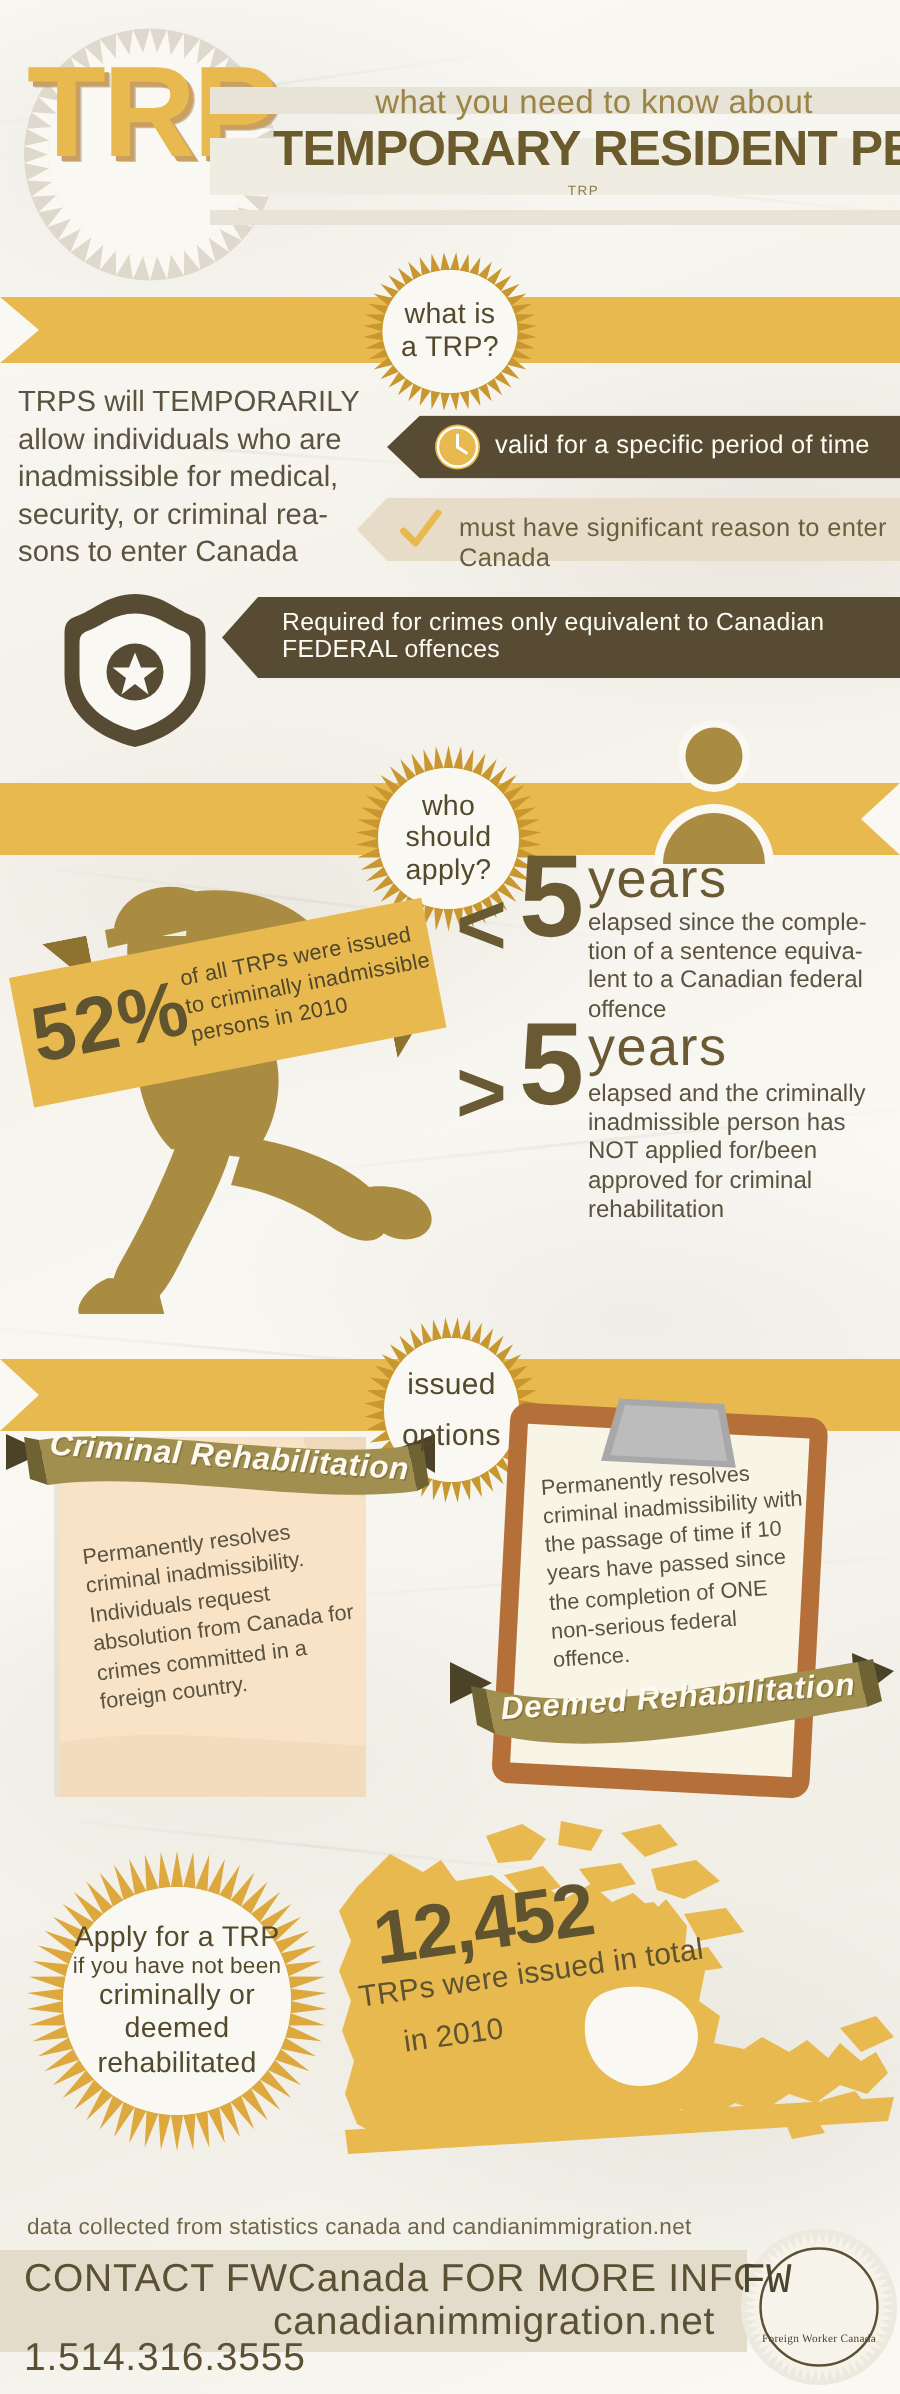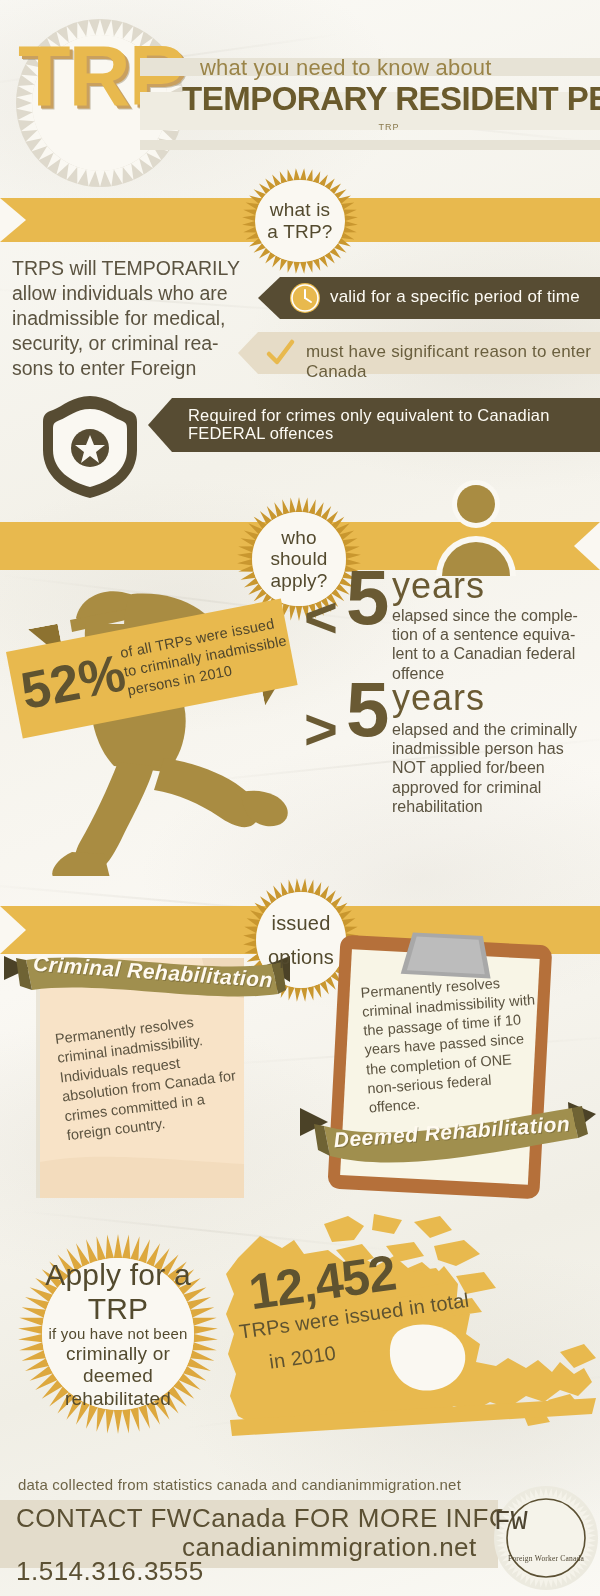--- a/index.html
+++ b/index.html
@@ -100,41 +100,41 @@
     </svg>
   </div>
   <div class="abs cond" style="left:18px;top:32px;width:164px;text-align:center;font-size:86px;font-weight:bold;
               color:#e8b94e;text-shadow:3px 3px 0 #c9a05f, 4px 4px 0 rgba(120,100,60,.35);
               letter-spacing:-2px;line-height:1;">TRP</div>
 
   <div class="abs" style="left:140px;top:58px;width:460px;height:18px;background:#e7e3d6;"></div>
   <div class="abs" style="left:140px;top:92px;width:460px;height:38px;background:#efece1;"></div>
   <div class="abs" style="left:140px;top:140px;width:460px;height:10px;background:#e7e3d6;"></div>
 
-  <div class="abs cond" style="left:200px;top:56px;width:392px;font-size:22px;color:#9a8448;line-height:1.05;">what you need to know about</div>
+  <div class="abs cond" style="left:200px;top:56px;width:392px;text-align:center;font-size:22px;color:#9a8448;line-height:1.05;">what you need to know about</div>
   <div class="abs cond" style="left:182px;top:82px;width:414px;text-align:center;font-size:33px;font-weight:bold;color:#6a5a2c;
               line-height:1;letter-spacing:-.5px;white-space:nowrap;">TEMPORARY RESIDENT PERMITS</div>
   <div class="abs cond" style="left:182px;top:122px;width:414px;text-align:center;font-size:9px;color:#8a7a4e;letter-spacing:1px;">TRP</div>
 
   <div class="banner-gold notch-l" style="left:0px;top:198px;width:600px;height:44px;"></div>
 
   <div class="seal" style="left:238px;top:166px;width:124px;height:110px;">
     <svg class="rays" viewBox="0 0 124 110" width="124" height="110" aria-hidden="true">
       <g id="seal1-rays">
           <path d="M107.00,55.00 L119.85,58.78 L106.54,60.83 Z M106.54,60.83 L118.67,66.27 L105.18,66.55 Z M105.18,66.55 L116.34,73.52 L102.93,72.03 Z M102.93,72.03 L112.91,80.40 L99.86,77.17 Z M99.86,77.17 L108.43,86.76 L96.01,81.85 Z M96.01,81.85 L103.01,92.48 L91.47,85.99 Z M91.47,85.99 L96.76,97.43 L86.33,89.49 Z M86.33,89.49 L89.80,101.52 L80.69,92.29 Z M80.69,92.29 L82.27,104.66 L74.68,94.34 Z M74.68,94.34 L74.33,106.79 L68.40,95.58 Z M68.40,95.58 L66.14,107.86 L62.00,96.00 Z M62.00,96.00 L57.86,107.86 L55.60,95.58 Z M55.60,95.58 L49.67,106.79 L49.32,94.34 Z M49.32,94.34 L41.73,104.66 L43.31,92.29 Z M43.31,92.29 L34.20,101.52 L37.67,89.49 Z M37.67,89.49 L27.24,97.43 L32.53,85.99 Z M32.53,85.99 L20.99,92.48 L27.99,81.85 Z M27.99,81.85 L15.57,86.76 L24.14,77.17 Z M24.14,77.17 L11.09,80.40 L21.07,72.03 Z M21.07,72.03 L7.66,73.52 L18.82,66.55 Z M18.82,66.55 L5.33,66.27 L17.46,60.83 Z M17.46,60.83 L4.15,58.78 L17.00,55.00 Z M17.00,55.00 L4.15,51.22 L17.46,49.17 Z M17.46,49.17 L5.33,43.73 L18.82,43.45 Z M18.82,43.45 L7.66,36.48 L21.07,37.97 Z M21.07,37.97 L11.09,29.60 L24.14,32.83 Z M24.14,32.83 L15.57,23.24 L27.99,28.15 Z M27.99,28.15 L20.99,17.52 L32.53,24.01 Z M32.53,24.01 L27.24,12.57 L37.67,20.51 Z M37.67,20.51 L34.20,8.48 L43.31,17.71 Z M43.31,17.71 L41.73,5.34 L49.32,15.66 Z M49.32,15.66 L49.67,3.21 L55.60,14.42 Z M55.60,14.42 L57.86,2.14 L62.00,14.00 Z M62.00,14.00 L66.14,2.14 L68.40,14.42 Z M68.40,14.42 L74.33,3.21 L74.68,15.66 Z M74.68,15.66 L82.27,5.34 L80.69,17.71 Z M80.69,17.71 L89.80,8.48 L86.33,20.51 Z M86.33,20.51 L96.76,12.57 L91.47,24.01 Z M91.47,24.01 L103.01,17.52 L96.01,28.15 Z M96.01,28.15 L108.43,23.24 L99.86,32.83 Z M99.86,32.83 L112.91,29.60 L102.93,37.97 Z M102.93,37.97 L116.34,36.48 L105.18,43.45 Z M105.18,43.45 L118.67,43.73 L106.54,49.17 Z M106.54,49.17 L119.85,51.22 L107.00,55.00 Z " fill="#c9972f"></path>
         </g>
       <ellipse cx="62" cy="55" rx="45" ry="41" fill="#faf8f2"></ellipse>
     </svg>
     <div class="txt cond dark" style="font-size:19px;line-height:1.15;">
       <div>what is</div>
       <div>a TRP?</div>
     </div>
   </div>
 
-  <div class="abs" style="left:12px;top:256px;width:238px;font-size:19.5px;line-height:1.28;color:#5b5340;">TRPS will TEMPORARILY allow individuals who are inadmissible for medical, security, or criminal rea-sons to enter Foreign</div>
+  <div class="abs" style="left:12px;top:256px;width:238px;font-size:19.5px;line-height:1.28;color:#5b5340;">TRPS will TEMPORARILY allow individuals who are inadmissible for medical, security, or criminal rea-sons to enter Canada</div>
 
   <div class="abs" style="left:258px;top:277px;width:342px;height:42px;">
     <div class="abs" style="left:0;top:0;width:100%;height:100%;background:#574c33;
                 clip-path: polygon(22px 0, 100% 0, 100% 100%, 22px 100%, 0 50%);"></div>
     <div class="abs" style="left:32px;top:6px;width:30px;height:30px;border-radius:50%;background:#e8b94e;">
       <svg viewBox="0 0 30 30" width="30" height="30" aria-hidden="true">
         <circle cx="15" cy="15" r="13" fill="none" stroke="#fff" stroke-width="1.6"></circle>
         <line x1="15" y1="15" x2="15" y2="7" stroke="#fff" stroke-width="2" stroke-linecap="round"></line>
         <line x1="15" y1="15" x2="21" y2="19" stroke="#fff" stroke-width="2" stroke-linecap="round"></line>
       </svg>
@@ -362,21 +362,21 @@
               transform:rotate(-8deg);transform-origin:0 0;">in 2010</div>
 
   <div class="seal" style="left:14px;top:1230px;width:208px;height:208px;">
     <svg class="rays" viewBox="0 0 208 208" width="208" height="208" aria-hidden="true">
       <g id="seal4-rays">
           <path d="M180.00,104.00 L203.85,109.41 L179.55,112.22 Z M179.55,112.22 L202.68,120.18 L178.22,120.34 Z M178.22,120.34 L200.35,130.75 L176.02,128.27 Z M176.02,128.27 L196.90,141.01 L172.98,135.91 Z M172.98,135.91 L192.35,150.84 L169.12,143.18 Z M169.12,143.18 L186.77,160.12 L164.50,149.99 Z M164.50,149.99 L180.22,168.74 L159.18,156.27 Z M159.18,156.27 L172.77,176.60 L153.20,161.92 Z M153.20,161.92 L164.52,183.61 L146.65,166.90 Z M146.65,166.90 L155.56,189.69 L139.60,171.15 Z M139.60,171.15 L145.99,194.76 L132.13,174.60 Z M132.13,174.60 L135.93,198.77 L124.33,177.23 Z M124.33,177.23 L125.50,201.66 L116.30,179.00 Z M116.30,179.00 L114.81,203.41 L108.11,179.89 Z M108.11,179.89 L104.00,204.00 L99.89,179.89 Z M99.89,179.89 L93.19,203.41 L91.70,179.00 Z M91.70,179.00 L82.50,201.66 L83.67,177.23 Z M83.67,177.23 L72.07,198.77 L75.87,174.60 Z M75.87,174.60 L62.01,194.76 L68.40,171.15 Z M68.40,171.15 L52.44,189.69 L61.35,166.90 Z M61.35,166.90 L43.48,183.61 L54.80,161.92 Z M54.80,161.92 L35.23,176.60 L48.82,156.27 Z M48.82,156.27 L27.78,168.74 L43.50,149.99 Z M43.50,149.99 L21.23,160.12 L38.88,143.18 Z M38.88,143.18 L15.65,150.84 L35.02,135.91 Z M35.02,135.91 L11.10,141.01 L31.98,128.27 Z M31.98,128.27 L7.65,130.75 L29.78,120.34 Z M29.78,120.34 L5.32,120.18 L28.45,112.22 Z M28.45,112.22 L4.15,109.41 L28.00,104.00 Z M28.00,104.00 L4.15,98.59 L28.45,95.78 Z M28.45,95.78 L5.32,87.82 L29.78,87.66 Z M29.78,87.66 L7.65,77.25 L31.98,79.73 Z M31.98,79.73 L11.10,66.99 L35.02,72.09 Z M35.02,72.09 L15.65,57.16 L38.88,64.82 Z M38.88,64.82 L21.23,47.88 L43.50,58.01 Z M43.50,58.01 L27.78,39.26 L48.82,51.73 Z M48.82,51.73 L35.23,31.40 L54.80,46.08 Z M54.80,46.08 L43.48,24.39 L61.35,41.10 Z M61.35,41.10 L52.44,18.31 L68.40,36.85 Z M68.40,36.85 L62.01,13.24 L75.87,33.40 Z M75.87,33.40 L72.07,9.23 L83.67,30.77 Z M83.67,30.77 L82.50,6.34 L91.70,29.00 Z M91.70,29.00 L93.19,4.59 L99.89,28.11 Z M99.89,28.11 L104.00,4.00 L108.11,28.11 Z M108.11,28.11 L114.81,4.59 L116.30,29.00 Z M116.30,29.00 L125.50,6.34 L124.33,30.77 Z M124.33,30.77 L135.93,9.23 L132.13,33.40 Z M132.13,33.40 L145.99,13.24 L139.60,36.85 Z M139.60,36.85 L155.56,18.31 L146.65,41.10 Z M146.65,41.10 L164.52,24.39 L153.20,46.08 Z M153.20,46.08 L172.77,31.40 L159.18,51.73 Z M159.18,51.73 L180.22,39.26 L164.50,58.01 Z M164.50,58.01 L186.77,47.88 L169.12,64.82 Z M169.12,64.82 L192.35,57.16 L172.98,72.09 Z M172.98,72.09 L196.90,66.99 L176.02,79.73 Z M176.02,79.73 L200.35,77.25 L178.22,87.66 Z M178.22,87.66 L202.68,87.82 L179.55,95.78 Z M179.55,95.78 L203.85,98.59 L180.00,104.00 Z " fill="#dda83e"></path>
         </g>
       <circle cx="104" cy="104" r="76" fill="#faf8f2"></circle>
     </svg>
     <div class="txt cond dark" style="width:158px;">
-      <div style="font-size:30px;line-height:1.12;">Apply for a TRP</div>
+      <div style="font-size:19px;line-height:1.12;">Apply for a TRP</div>
       <div style="font-size:15px;line-height:1.18;">if you have not been</div>
       <div style="font-size:19px;line-height:1.18;">criminally or</div>
       <div style="font-size:19px;line-height:1.18;">deemed</div>
       <div style="font-size:19px;line-height:1.18;">rehabilitated</div>
     </div>
   </div>
 
   <div class="abs cond" style="left:18px;top:1476px;font-size:15px;color:#6f6547;">data collected from statistics canada and candianimmigration.net</div>
 
   <div class="abs" style="left:0px;top:1500px;width:498px;height:68px;background:#e3dccb;"></div>

